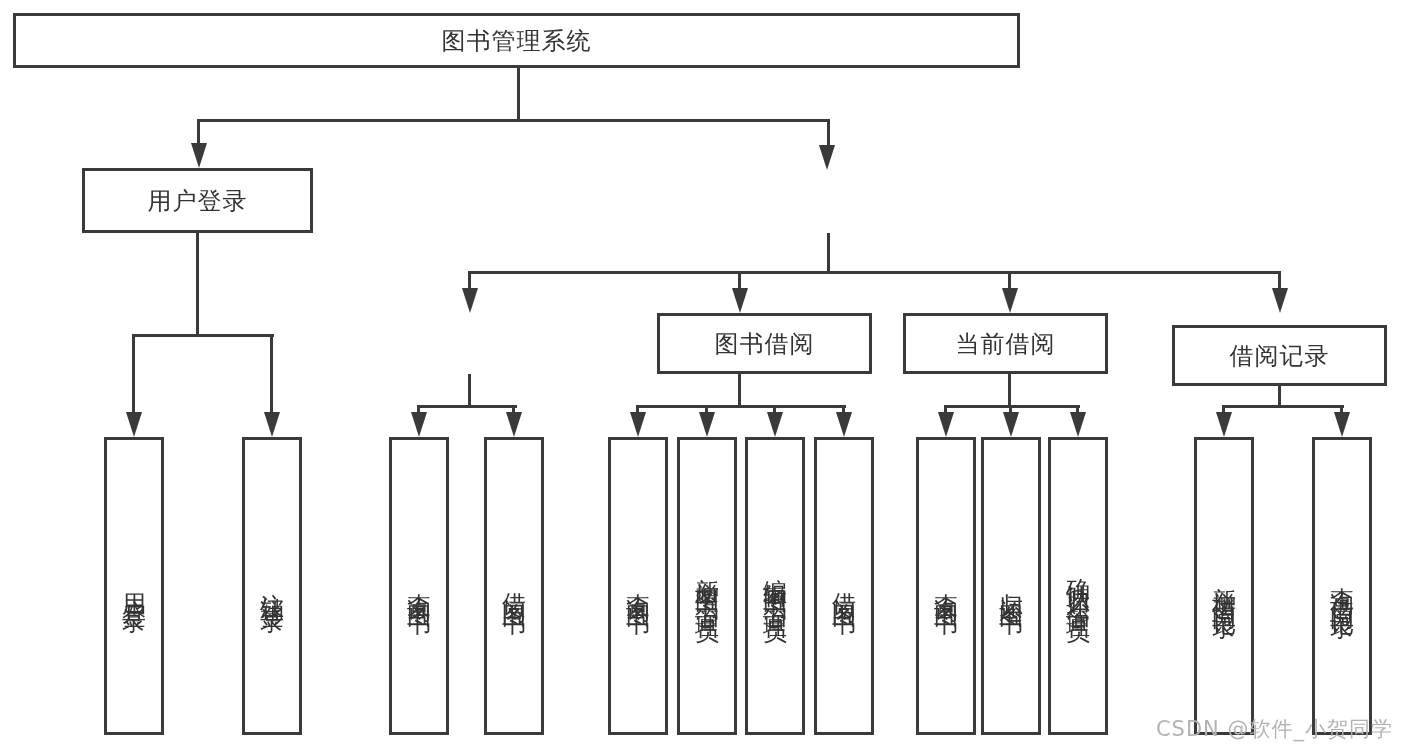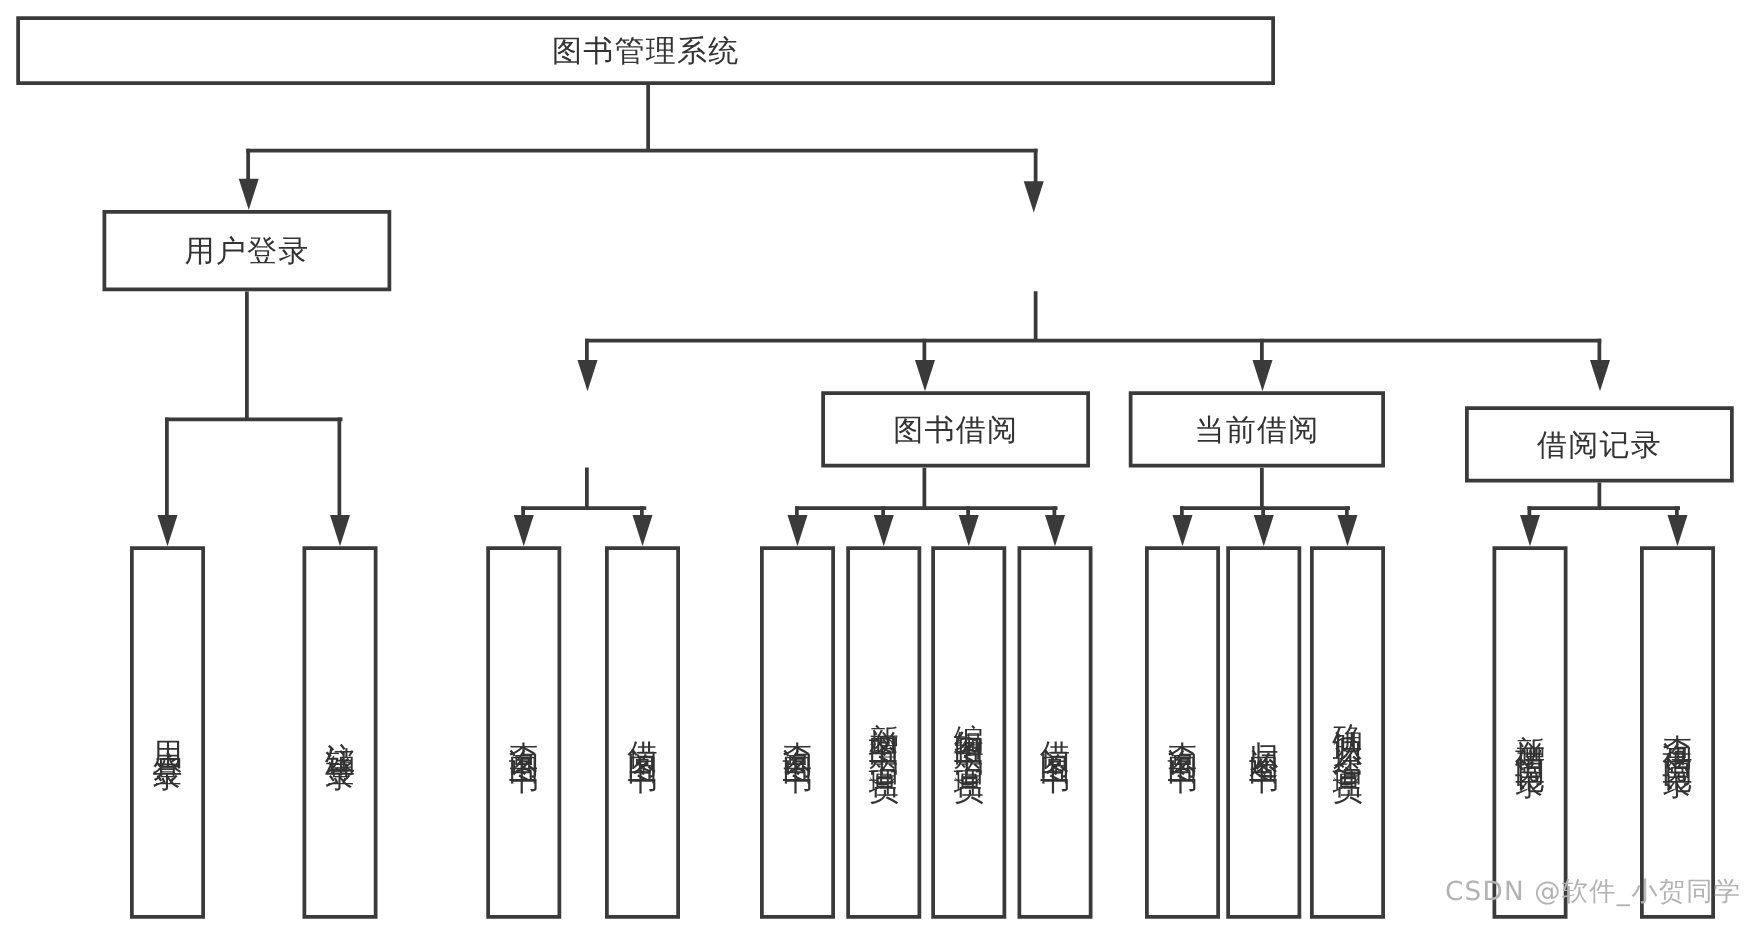--- a/index.html
+++ b/index.html
@@ -63,21 +63,21 @@
     width: 0;
     height: 0;
     border-left: 8px solid transparent;
     border-right: 8px solid transparent;
     border-top: 25px solid #3a3a3a;
     z-index: 1;
   }
   .watermark {
     position: absolute;
     right: 12px;
-    bottom: 20px;
+    bottom: 4px;
     font-size: 21px;
     color: #b3b3b3;
     letter-spacing: 1px;
     z-index: 3;
   }
 </style>
 </head>
 <body>
 
 <div id="canvas">

